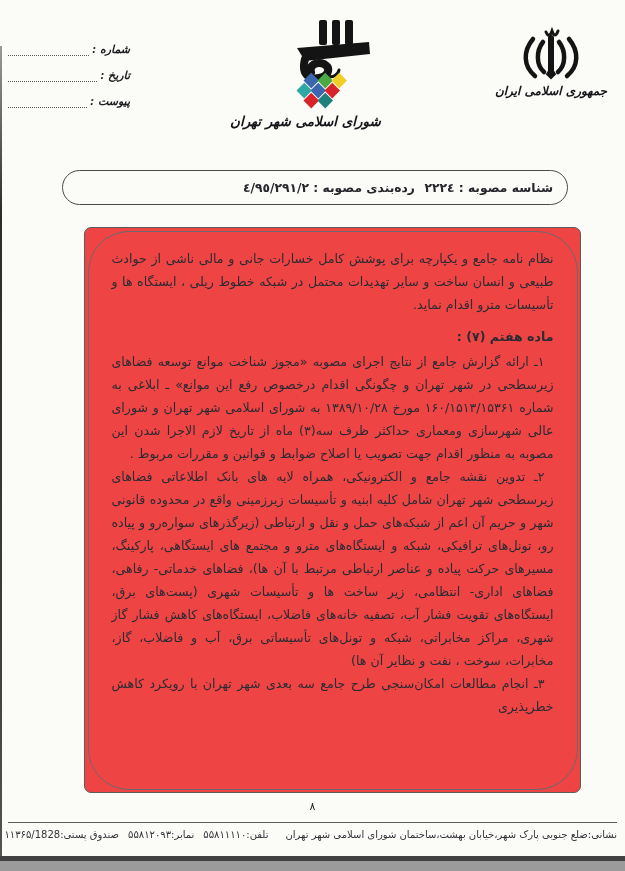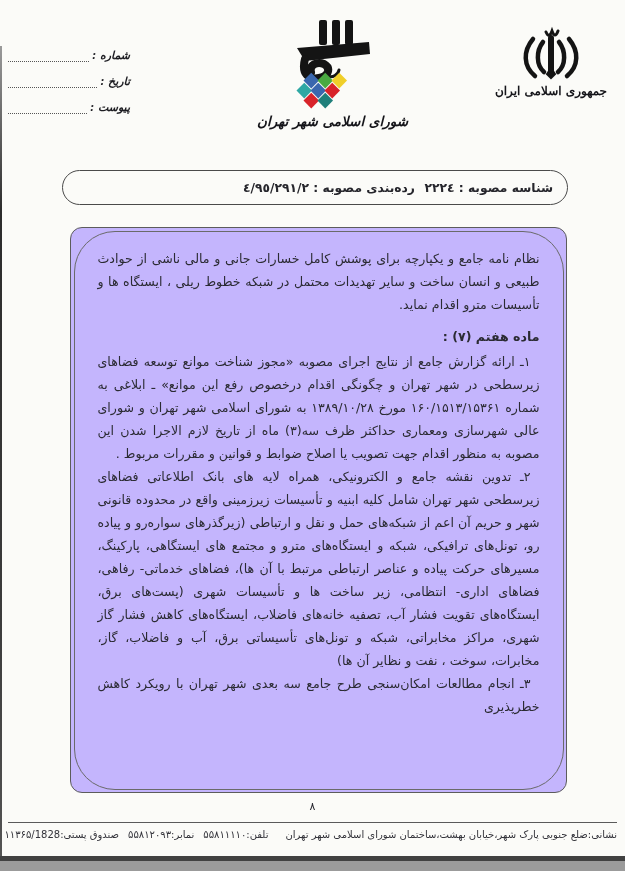--- a/index.html
+++ b/index.html
@@ -14,51 +14,51 @@
   }
 
   
   .scan-left-edge { position:absolute; left:0; top:46px; width:2px; height:825px;
     background:linear-gradient(#9a9a9a, #2c2c2c 20%, #3c3c3c 70%, #555); }
   .scan-bottom-dark { position:absolute; left:0; top:856px; width:625px; height:5px; background:#414141; }
   .scan-bottom-gray { position:absolute; left:0; top:861px; width:625px; height:10px; background:#9b9b9b; }
 
   
   .fields { position:absolute; top:36px; left:8px; width:122px; direction:rtl; }
-  .field-row { display:flex; align-items:flex-end; height:26px; }
+  .field-row { display:flex; align-items:center; height:26px; }
   .field-label { font-family:"DejaVu Serif", serif; font-style:italic; font-weight:bold;
     font-size:11px; color:#1d1d22; white-space:nowrap; padding-left:3px; }
   .field-dots { flex:1; border-bottom:1.5px dotted #555; height:14px; }
 
-  .council { position:absolute; top:18px; left:230px; width:178px; text-align:right; }
+  .council { position:absolute; top:18px; left:230px; width:178px; text-align:left; }
   .council svg { display:block; margin:0 auto; }
   .diamonds { position:relative; width:64px; height:36px; margin:-6px auto 0; }
   .dm { position:absolute; width:10.5px; height:10.5px; transform:rotate(45deg); }
   .dm0{ left:19px; top:1px; } .dm1{ left:33px; top:1px; } .dm2{ left:47px; top:1px; }
   .dm3{ left:12px; top:11px;} .dm4{ left:26px; top:11px;} .dm5{ left:40px; top:11px;}
   .dm6{ left:19px; top:21px;} .dm7{ left:33px; top:21px;}
   .council-caption { margin-top:3px; font-family:"DejaVu Serif", serif; font-style:italic;
     font-weight:bold; font-size:13.5px; color:#15151a; letter-spacing:1px; white-space:nowrap; }
 
   .emblem { position:absolute; top:24px; left:486px; width:130px; text-align:center; }
   .emblem svg { display:block; margin:0 auto; }
-  .emblem-caption { margin-top:4px; font-family:"DejaVu Serif", serif; 
+  .emblem-caption { margin-top:4px; font-family:"DejaVu Serif", serif; font-style:italic;
     font-weight:bold; font-size:12px; color:#15151a; white-space:nowrap; }
 
   
   .meta-band { position:absolute; top:170px; left:62px; width:506px; height:35px;
     border:1.2px solid #4a4a4a; border-radius:17.5px; direction:rtl;
     display:flex; align-items:center; justify-content:space-between;
     padding:0 14px 0 26px; background:#fbfbf8; }
   .meta-band span { font-size:12.3px; font-weight:600; color:#26262c; white-space:nowrap; }
   .meta-class { margin-left:154px; }
 
   
-  .doc-box-outer { position:absolute; top:227px; left:70px; width:497px; height:566px;
-    border:1.2px solid #5c5c5c; border-radius:12px; background:#c4b5fd; }
+  .doc-box-outer { position:absolute; top:227px; left:84px; width:497px; height:566px;
+    border:1.2px solid #5c5c5c; border-radius:7px; background:#ef4444; }
   .doc-box-inner { position:absolute; inset:2.5px; border:1px solid #6a6a6a; border-radius:41px;
     padding:15px 23px 0 23px; overflow:hidden; }
   .doc-text { direction:rtl; text-align:justify; font-size:12.6px; line-height:23px;
     color:#2b2b33; }
   .doc-text p { margin:0; }
   .p-head { font-weight:bold; margin-top:4px !important; text-align:right; }
   .p-article { font-weight:bold; margin-top:9px !important; margin-bottom:2px !important; text-align:right; }
   .p-item { text-indent:9px; }
 
   

